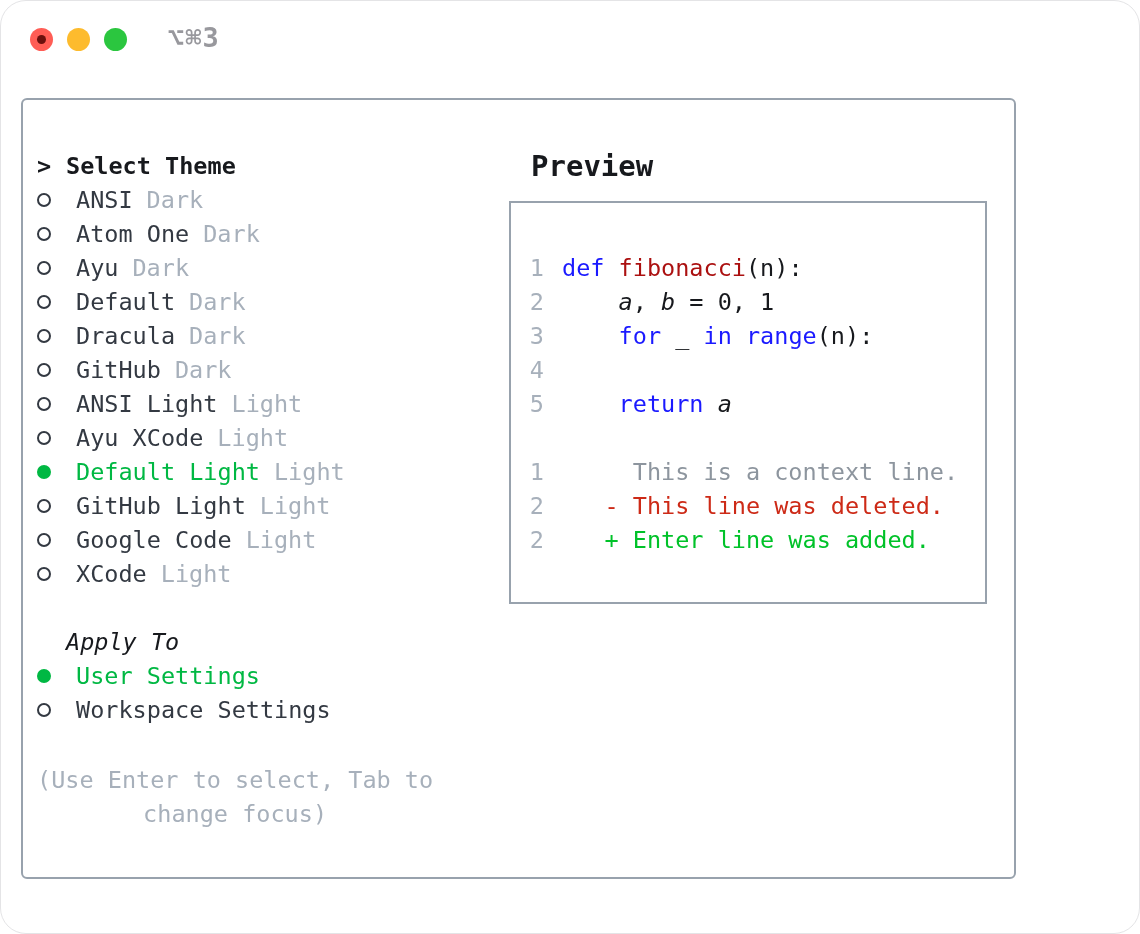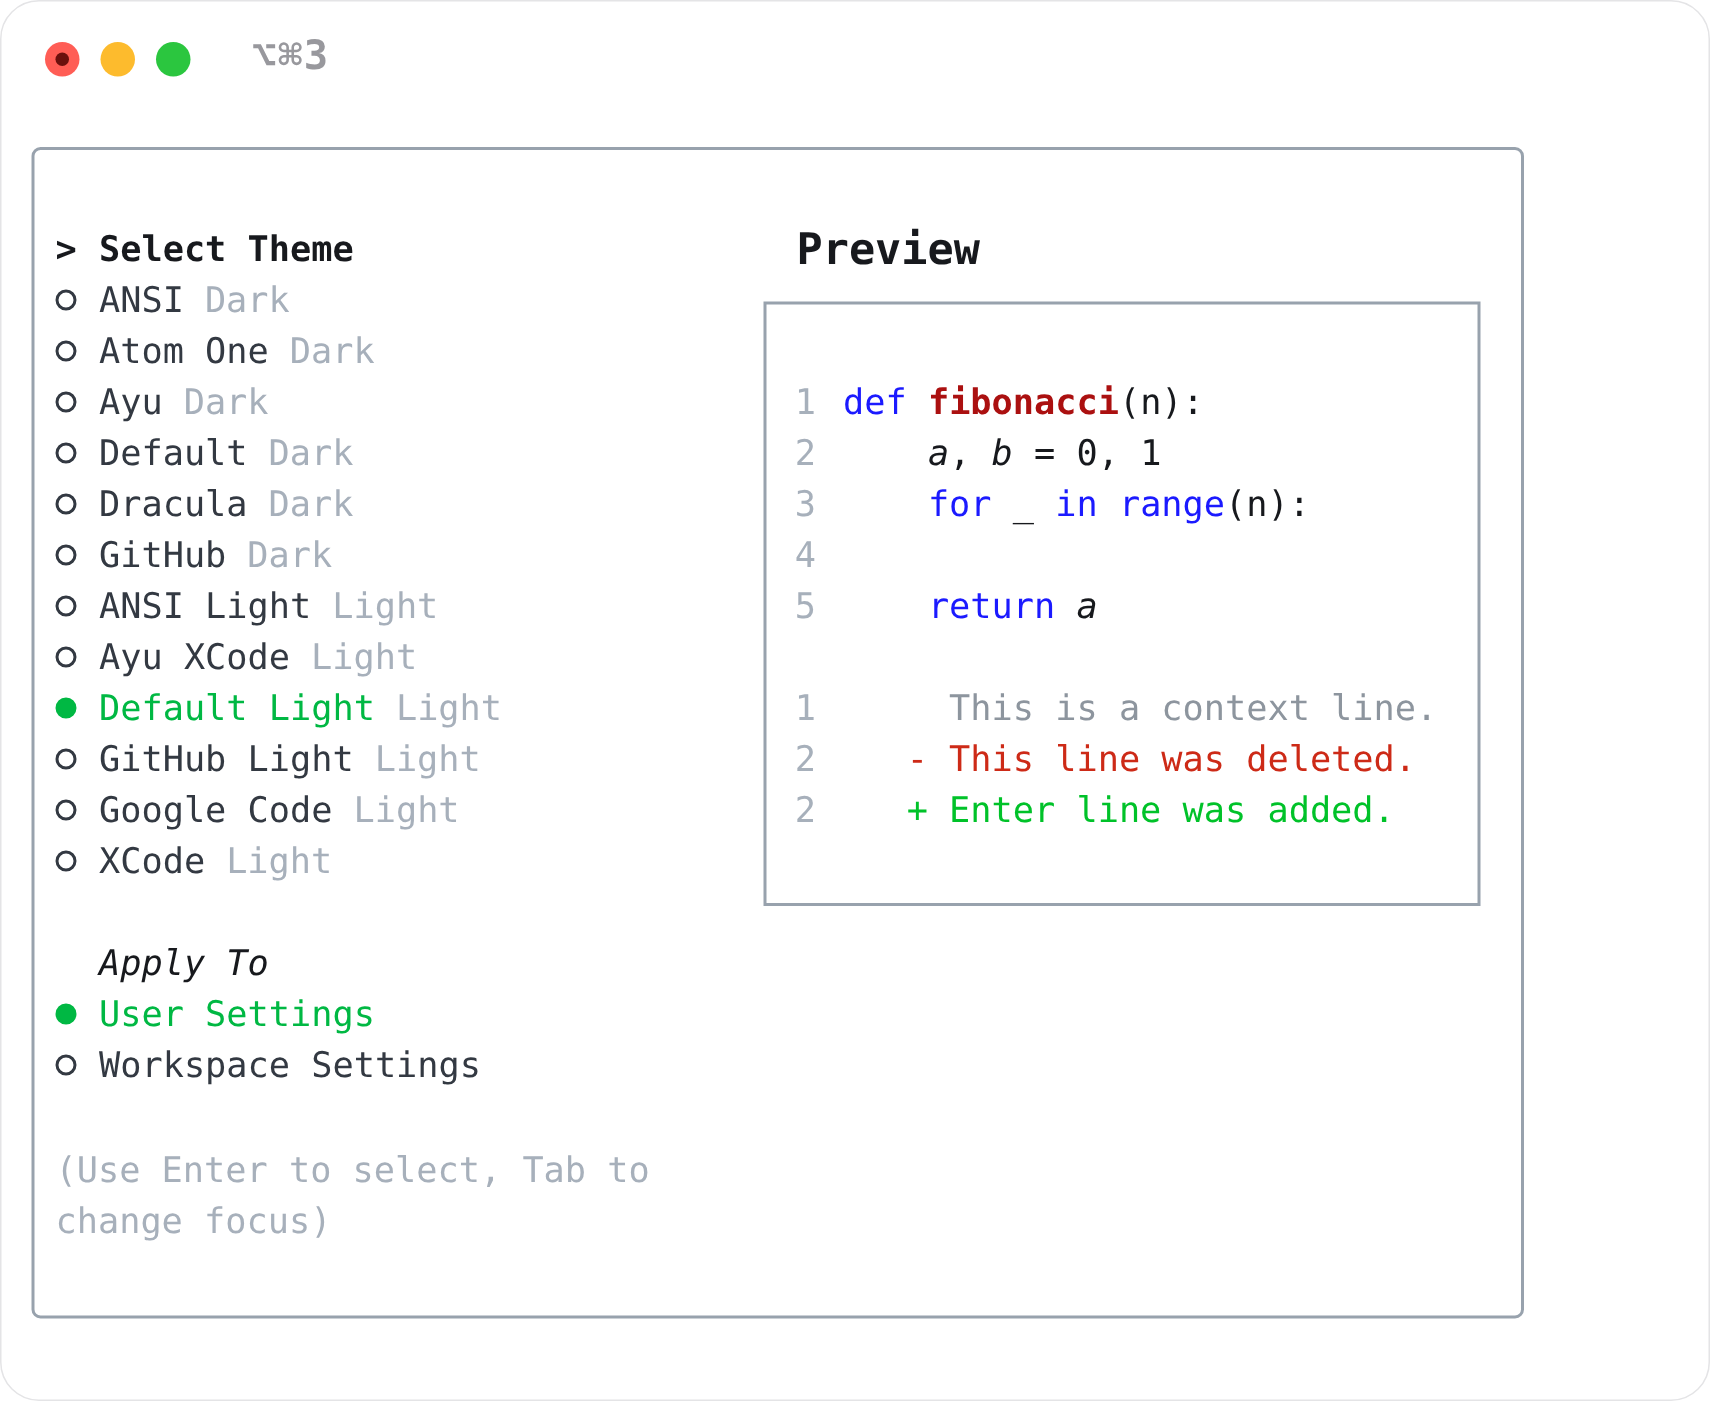--- a/index.html
+++ b/index.html
@@ -25,36 +25,36 @@
 
   .left-col{position:absolute;left:14px;top:49px;font-size:23.5px;line-height:34px;color:var(--name);}
   .row{display:flex;align-items:center;height:34px;white-space:pre;}
   .bullet{display:flex;align-items:center;width:29px;flex:0 0 29px;}
   .gt{color:var(--text);font-weight:bold;}
   .ring{display:inline-block;width:10px;height:10px;border:2px solid var(--name);border-radius:50%;}
   .row.selected .ring{background:var(--green);border-color:var(--green);}
   .row.selected .name{color:var(--green);}
   .hdr{color:var(--text);font-weight:bold;}
   .subhdr{color:var(--text);font-style:italic;}
-  .name{color:var(--name);}
+  .name{color:var(--name);margin-left:10px;}
   .variant{color:var(--muted);margin-left:14px;}
   .blank-row{height:34px;}
 
-  .help{position:absolute;left:14px;top:663px;font-size:23.5px;line-height:34px;color:var(--muted);}
+  .help{position:absolute;left:14px;top:663px;font-size:23.5px;line-height:34px;color:var(--muted);text-align:center;}
 
   .preview-header{position:absolute;left:508px;top:49px;height:34px;display:flex;align-items:center;
                   font-size:29px;font-weight:bold;color:var(--text);}
   .preview-box{position:absolute;left:486px;top:101px;width:478px;height:403px;
                border:2px solid var(--border);box-sizing:border-box;background:#fff;}
   .code{position:absolute;left:18px;top:48px;font-size:23.5px;}
   .pline{display:flex;align-items:center;height:34px;}
   .lnum{display:inline-block;width:15px;flex:0 0 15px;text-align:right;color:var(--muted);}
   .lcontent{margin-left:18px;white-space:pre;color:var(--text);}
   .c-kw{color:var(--keyword);}
-  .c-fn{color:var(--func);font-weight:bold;}
+  .c-fn{color:var(--func);}
   .c-var{font-style:italic;}
   .c-ctx{color:var(--context);}
   .c-del{color:var(--deleted);}
   .c-add{color:var(--added);}
 </style>
 </head>
 <body>
 
 <div class="window">
 

